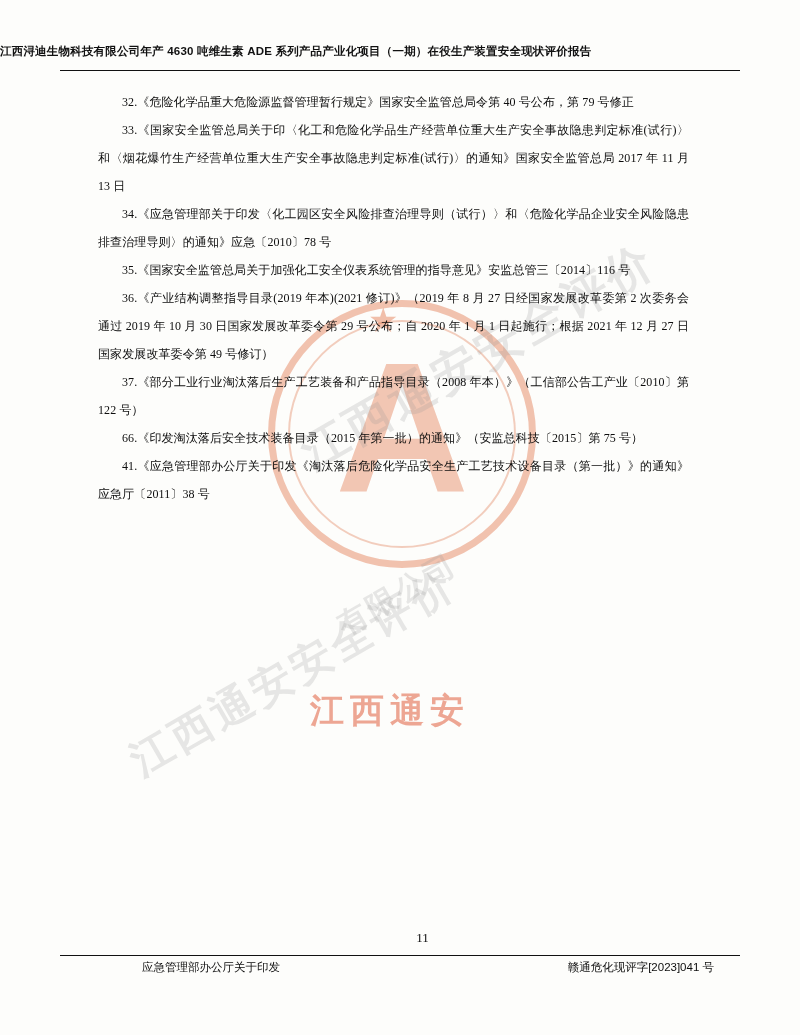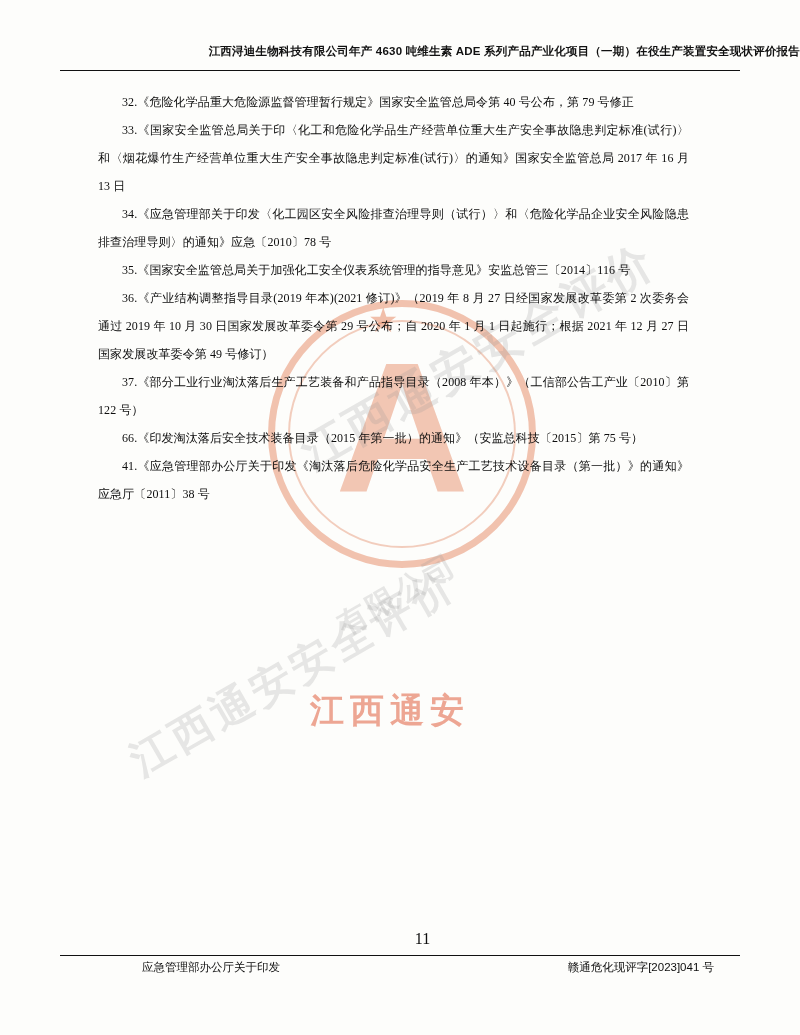--- a/index.html
+++ b/index.html
@@ -101,21 +101,21 @@
     font-size: 30px;
     letter-spacing: 3px;
   }
 
   
   .doc-header {
     position: absolute;
     left: 0;
     right: 0;
     top: 44px;
-    text-align: right;
+    text-align: left;
   }
   .doc-header .title {
     font-family: "Liberation Sans", sans-serif;
     font-size: 11.5px;
     font-weight: 700;
     letter-spacing: 0.2px;
     color: #111;
   }
   .header-rule {
     position: absolute;
@@ -145,21 +145,21 @@
     text-indent: 2em;
   }
 
   
   .page-number {
     position: absolute;
     left: 0;
     right: 0;
     top: 930px;
     text-align: center;
-    font-size: 16px;
+    font-size: 13px;
     padding-left: 45px;
   }
   .footer-rule {
     position: absolute;
     left: 60px;
     right: 60px;
     top: 955px;
     border-top: 1px solid #111;
   }
   .doc-footer {
@@ -191,21 +191,21 @@
     <div class="wm-diag two">江西通安安全评价</div>
   </div>
 
   <div class="doc-header">
     <div class="title">江西浔迪生物科技有限公司年产 4630 吨维生素 ADE 系列产品产业化项目（一期）在役生产装置安全现状评价报告</div>
   </div>
   <div class="header-rule"></div>
 
   <div class="doc-body">
     <p class="para indent">32.《危险化学品重大危险源监督管理暂行规定》国家安全监管总局令第 40 号公布，第 79 号修正</p>
-    <p class="para indent">33.《国家安全监管总局关于印〈化工和危险化学品生产经营单位重大生产安全事故隐患判定标准(试行)〉和〈烟花爆竹生产经营单位重大生产安全事故隐患判定标准(试行)〉的通知》国家安全监管总局 2017 年 16 月 13 日</p>
+    <p class="para indent">33.《国家安全监管总局关于印〈化工和危险化学品生产经营单位重大生产安全事故隐患判定标准(试行)〉和〈烟花爆竹生产经营单位重大生产安全事故隐患判定标准(试行)〉的通知》国家安全监管总局 2017 年 11 月 13 日</p>
     <p class="para indent">34.《应急管理部关于印发〈化工园区安全风险排查治理导则（试行）〉和〈危险化学品企业安全风险隐患排查治理导则〉的通知》应急〔2010〕78 号</p>
     <p class="para indent">35.《国家安全监管总局关于加强化工安全仪表系统管理的指导意见》安监总管三〔2014〕116 号</p>
     <p class="para indent">36.《产业结构调整指导目录(2019 年本)(2021 修订)》（2019 年 8 月 27 日经国家发展改革委第 2 次委务会通过 2019 年 10 月 30 日国家发展改革委令第 29 号公布；自 2020 年 1 月 1 日起施行；根据 2021 年 12 月 27 日国家发展改革委令第 49 号修订）</p>
     <p class="para indent">37.《部分工业行业淘汰落后生产工艺装备和产品指导目录（2008 年本）》（工信部公告工产业〔2010〕第 122 号）</p>
     <p class="para indent">66.《印发淘汰落后安全技术装备目录（2015 年第一批）的通知》（安监总科技〔2015〕第 75 号）</p>
     <p class="para indent">41.《应急管理部办公厅关于印发《淘汰落后危险化学品安全生产工艺技术设备目录（第一批）》的通知》应急厅〔2011〕38 号</p>
   </div>
 
   <div class="page-number">11</div>
   <div class="footer-rule"></div>

